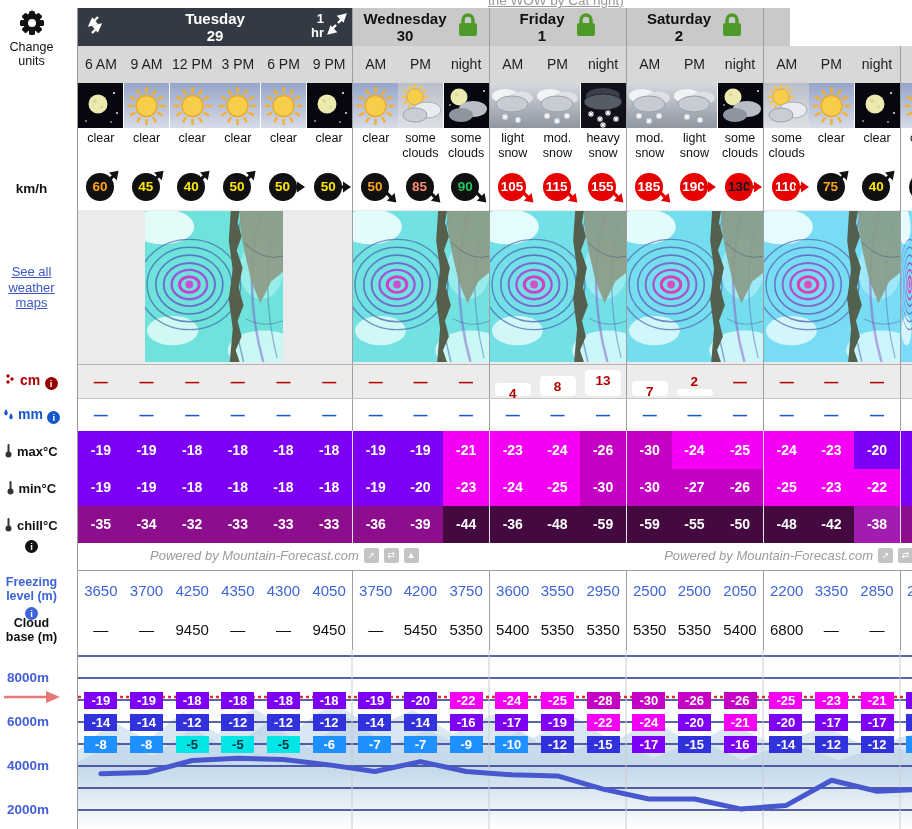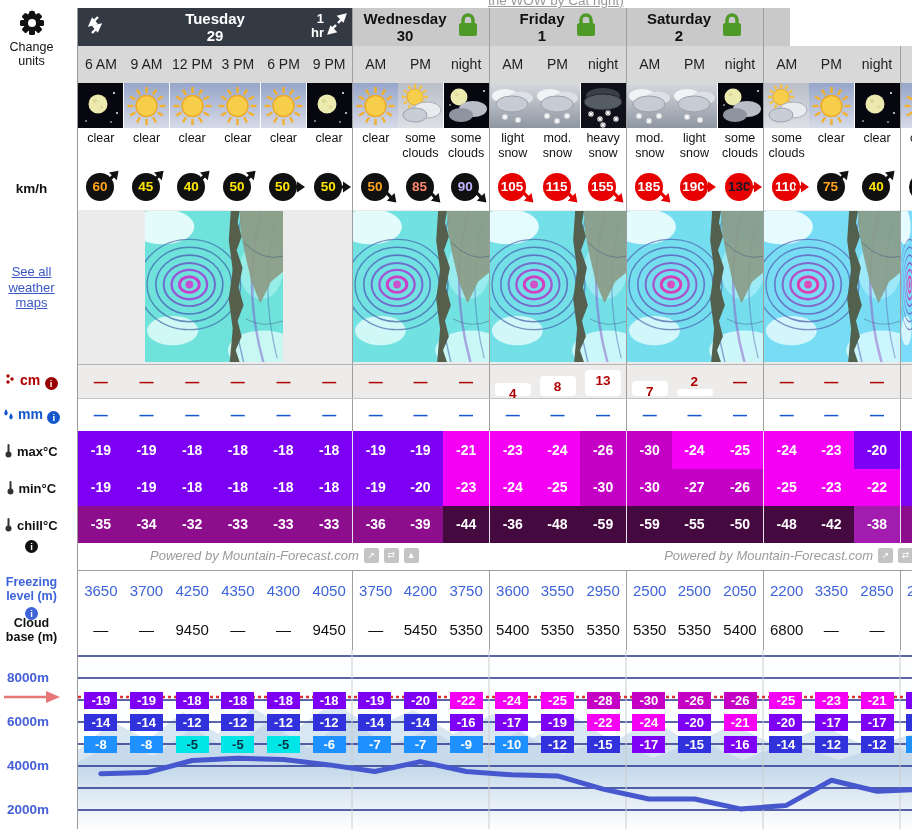--- a/index.html
+++ b/index.html
@@ -779,21 +779,21 @@
           <div class="inner">
             <div class="wcirc" style="background: rgb(16, 16, 16); color: rgb(255, 138, 112);">85</div>
             <span class="warr" style="position: absolute; bottom: 1px; right: 1px; transform: rotate(45deg);"><svg width="16" height="16" viewBox="0 0 16 16">
                 <line x1="1" y1="8" x2="9" y2="8" stroke="#111" stroke-width="3.2"></line>
                 <path d="M7,2.5 L15,8 L7,13.5Z" fill="#111"></path>
               </svg></span>
           </div>
         </div>
         <div class="cell" style="width: 45.6667px;">
           <div class="inner">
-            <div class="wcirc" style="background: rgb(16, 16, 16); color: #c4b5fd;">90</div>
+            <div class="wcirc" style="background: rgb(16, 16, 16); color: #22c55e;">90</div>
             <span class="warr" style="position: absolute; bottom: 1px; right: 1px; transform: rotate(45deg);"><svg width="16" height="16" viewBox="0 0 16 16">
                 <line x1="1" y1="8" x2="9" y2="8" stroke="#111" stroke-width="3.2"></line>
                 <path d="M7,2.5 L15,8 L7,13.5Z" fill="#111"></path>
               </svg></span>
           </div>
         </div>
         <div class="cell gstart" style="width: 45.6667px;">
           <div class="inner">
             <div class="wcirc" style="background: rgb(230, 0, 0); color: rgb(255, 255, 255);">105</div>
             <span class="warr" style="position: absolute; bottom: 1px; right: 1px; transform: rotate(45deg);"><svg width="16" height="16" viewBox="0 0 16 16">

